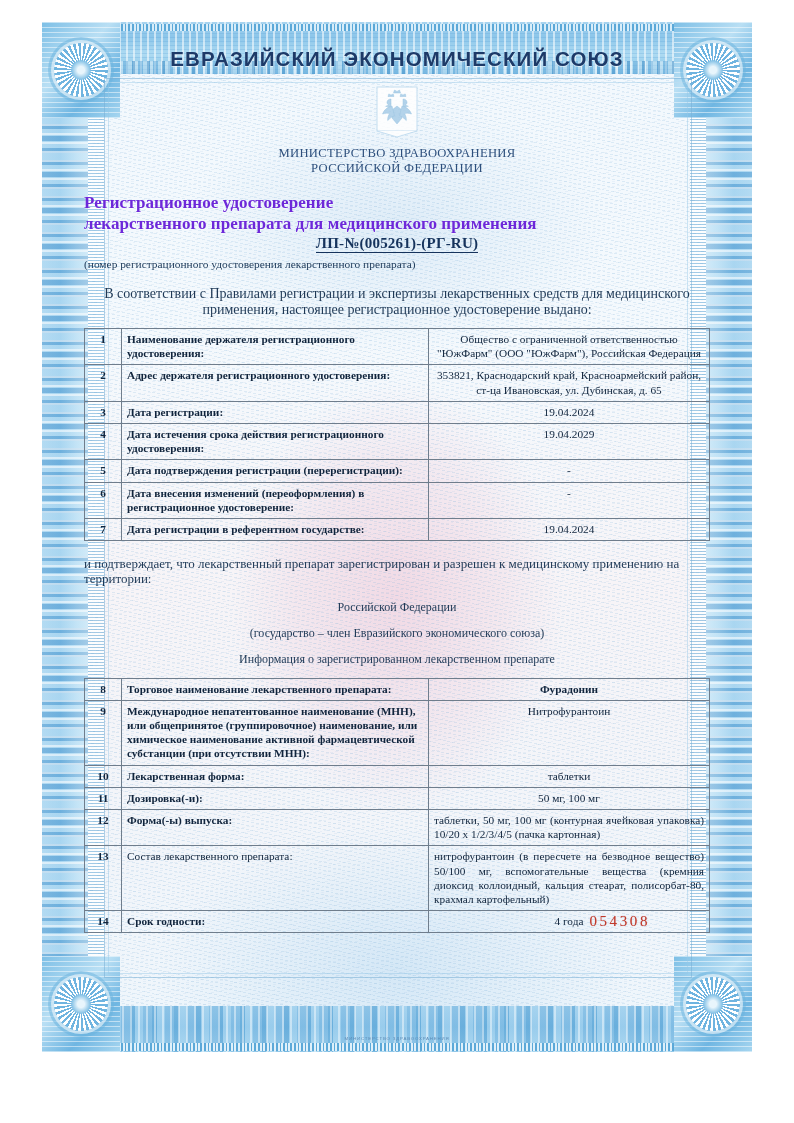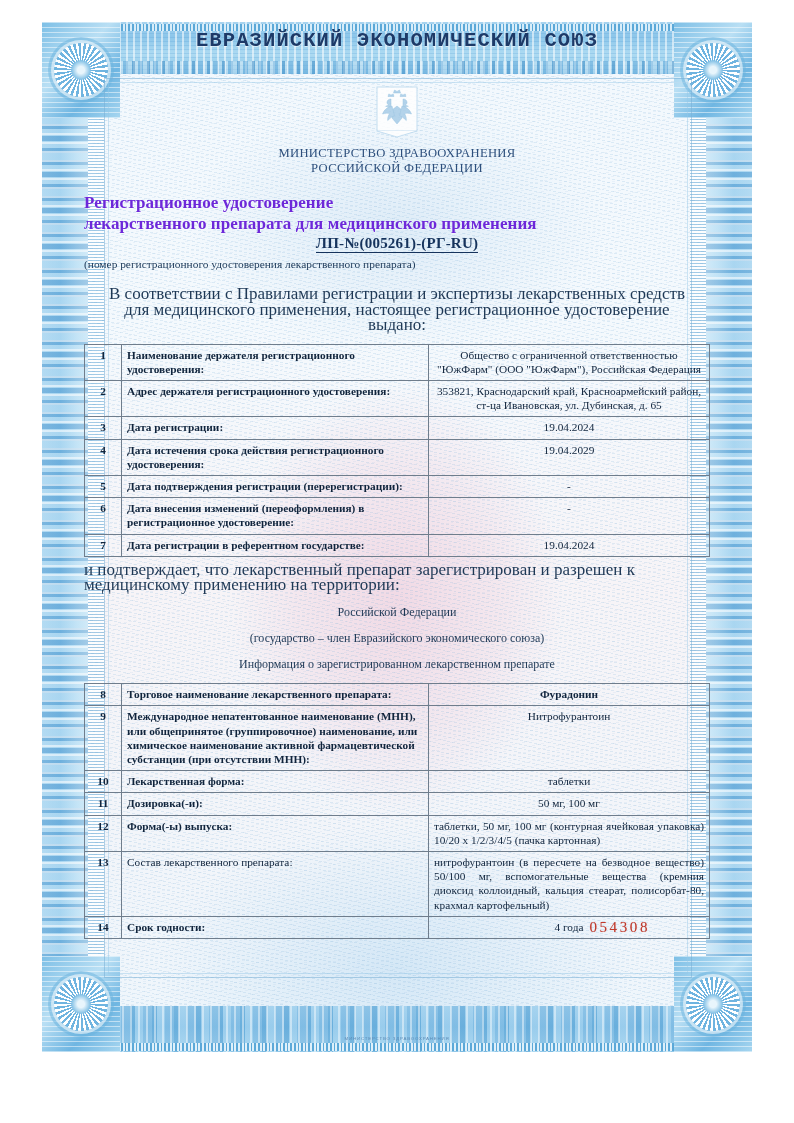--- a/index.html
+++ b/index.html
@@ -42,23 +42,23 @@
     background:repeating-linear-gradient(90deg,#5ba8d8 0 1.6px,#d8edf9 1.6px 3.6px);
   }
   #band-top:after{
     content:"";position:absolute;left:0;right:0;bottom:0;height:13px;
     background:
       repeating-linear-gradient(90deg,
         rgba(70,145,200,.55) 0 3px, rgba(255,255,255,.40) 3px 6px,
         rgba(110,175,220,.50) 6px 11px, rgba(255,255,255,.30) 11px 15px);
   }
   #eaeu-title{
-    position:absolute;left:42px;top:24px;width:710px;height:32px;
+    position:absolute;left:42px;top:43px;width:710px;height:32px;
     display:flex;align-items:center;justify-content:center;
-    font-family:Liberation Mono, monospace;font-weight:bold;font-size:20.5px;
+    font-family:Liberation Sans, sans-serif;font-weight:bold;font-size:20.5px;
     letter-spacing:1.1px;color:#1d3a68;
     text-shadow:0 1px 0 rgba(255,255,255,.55);
     white-space:nowrap;
   }
 
   
   #band-bottom{
     left:42px;bottom:71px;width:710px;height:46px;
     background:
       repeating-linear-gradient(90deg, rgba(255,255,255,.45) 0 2px, rgba(255,255,255,0) 2px 8px),
@@ -134,41 +134,41 @@
   .doc-title .l2{white-space:nowrap;}
   .reg-number{
     text-align:center;font-weight:bold;color:#16335c;font-size:15px;
     margin-top:1px;letter-spacing:.2px;
   }
   .reg-number span{border-bottom:1.6px solid #16335c;padding-bottom:1px;}
   .reg-caption{color:#24405f;font-size:11.4px;margin-top:6px;}
 
   .intro{
     margin:16px auto 0;width:590px;text-align:center;color:#1e3855;
-    font-size:17px;line-height:15.5px;
+    font-size:14px;line-height:15.5px;
   }
 
   
   table.rz{border-collapse:collapse;width:626px;margin-top:11px;
     table-layout:fixed;}
   table.rz td{
     border-bottom:1px solid #6f7d8c;
     vertical-align:top;padding:3px 5px 4px;
     color:#10243c;font-size:11.3px;line-height:14.2px;
   }
   table.rz tr:first-child td{border-top:1px solid #6f7d8c;}
   td.num{width:26px;text-align:center;font-weight:bold;font-size:11.6px;
     border-right:1px solid #6f7d8c;border-left:1px solid #6f7d8c;padding-top:3px;}
   td.lbl{width:296px;font-weight:bold;border-right:1px solid #6f7d8c;padding-left:9px;}
   td.val{text-align:center;border-right:1px solid #6f7d8c;padding-left:8px;padding-right:8px;}
   td.val.just{text-align:justify;text-align-last:left;}
   td.val.bold{font-weight:bold;}
   td.lbl.nobold{font-weight:normal;}
 
-  .mid-text{color:#1e3855;font-size:17px;line-height:15.2px;margin-top:5px;}
+  .mid-text{color:#1e3855;font-size:13px;line-height:15.2px;margin-top:15px;}
   .center-line{text-align:center;color:#1e3855;font-size:12px;margin-top:13px;}
   .center-line.small{font-size:12px;margin-top:11px;}
 
   #serial{
     position:absolute;right:60px;bottom:3px;
     color:#c0392b;font-size:15px;letter-spacing:2.6px;
     font-family:"Liberation Serif",serif;
     text-shadow:0 0 1px rgba(192,57,43,.35);
   }
   #table2-wrap{position:relative;}

